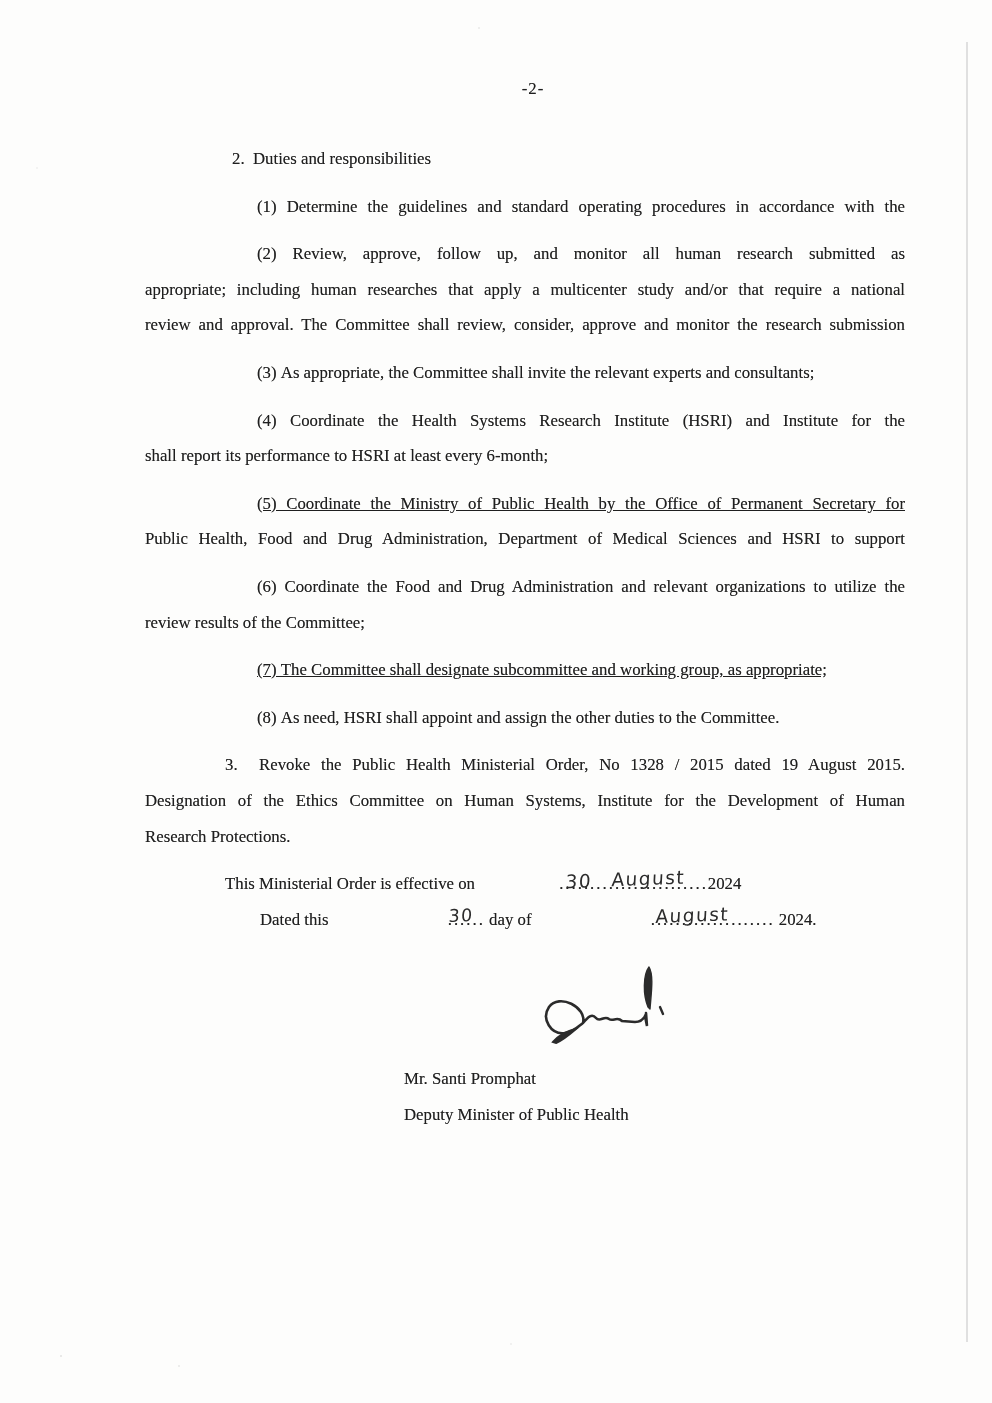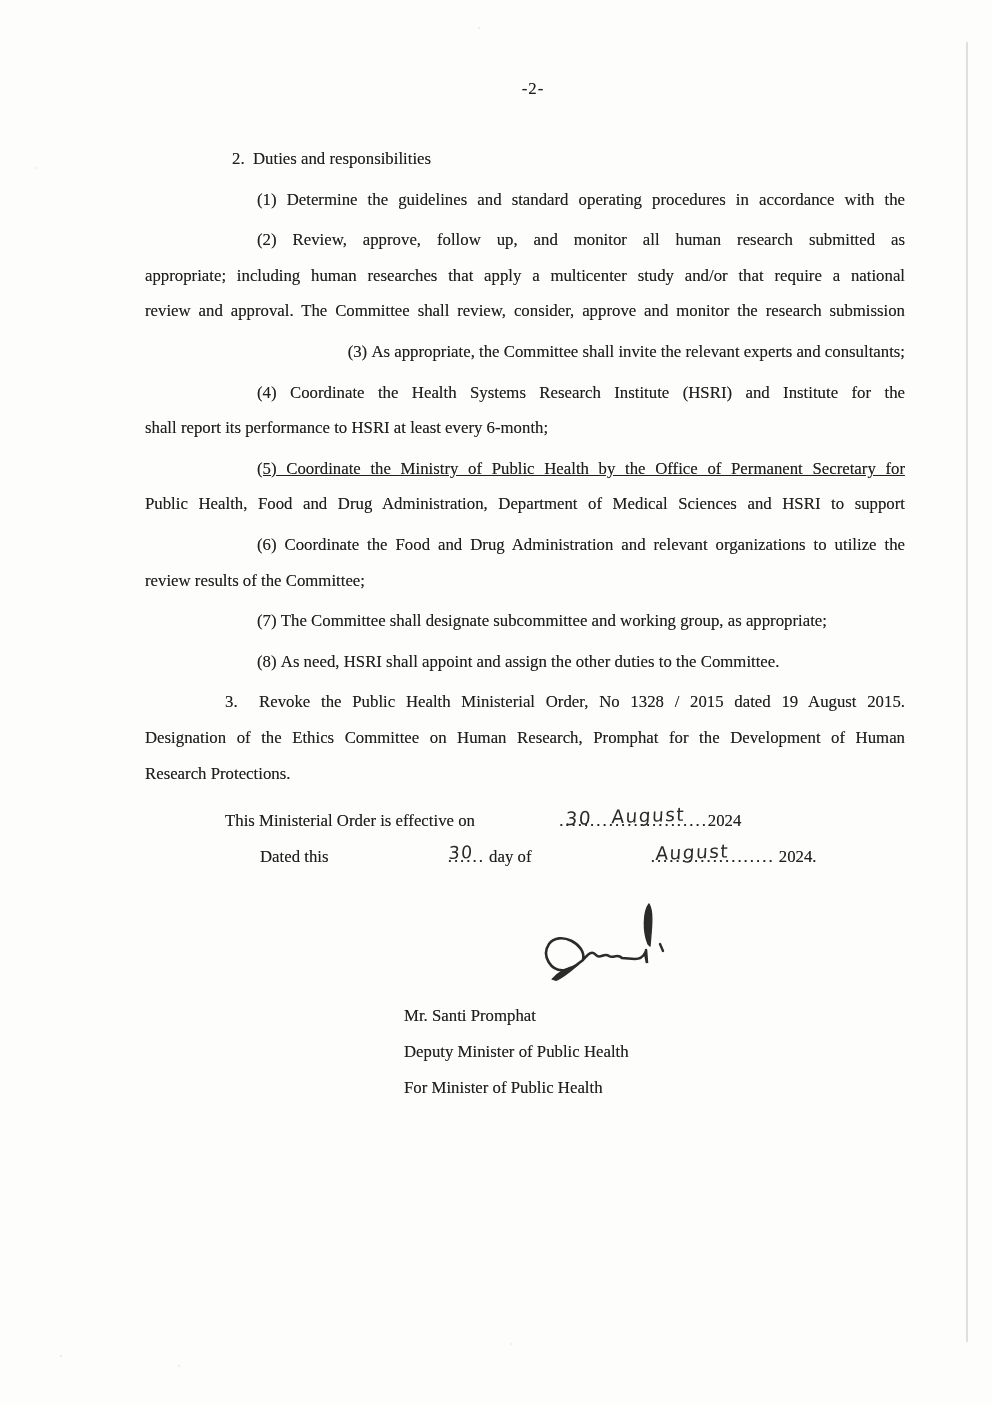--- a/index.html
+++ b/index.html
@@ -28,21 +28,21 @@
     position: relative;
     left: 8px;
     line-height: 20px;
     letter-spacing: 1px;
   }
   .heading {
     margin-top: 42px;
     text-indent: 87px;
     margin-bottom: 0;
   }
-  .para { margin-top: 5px; }
+  .para { margin-top: 12px; }
   .tline { white-space: normal; }
   .tline.just { text-align: justify; text-align-last: justify; }
   .line { position: relative; }
   .eff-line { margin-top: 12px; text-indent: 80px; }
   .dated-line { text-indent: 115px; }
   .leader-wrap { position: relative; display: inline-block; }
   .leader { letter-spacing: 2px; }
   .hw {
     position: absolute;
     font-family: "DejaVu Sans", sans-serif;
@@ -96,61 +96,60 @@
 
     <div class="para">
         <div class="tline just" style="text-indent: 112px;">(1)&nbsp;Determine the guidelines and standard operating procedures in accordance with the</div>
       </div>
     <div class="para">
         <div class="tline just" style="text-indent: 112px;">(2)&nbsp;Review, approve, follow up, and monitor all human research submitted as</div>
         <div class="tline just">appropriate; including human researches that apply a multicenter study and/or that require a national</div>
         <div class="tline just">review and approval. The Committee shall review, consider, approve and monitor the research submission</div>
       </div>
     <div class="para">
-        <div class="tline" style="text-indent: 112px; text-align: right;">(3)&nbsp;As appropriate, the Committee shall invite the relevant experts and consultants;</div>
+        <div class="tline" style="text-indent: 112px;">(3)&nbsp;As appropriate, the Committee shall invite the relevant experts and consultants;</div>
       </div>
     <div class="para">
         <div class="tline just" style="text-indent: 112px;">(4)&nbsp;Coordinate the Health Systems Research Institute (HSRI) and Institute for the</div>
         <div class="tline">shall report its performance to HSRI at least every 6-month;</div>
       </div>
     <div class="para">
         <div class="tline just" style="text-indent: 112px; text-decoration: underline;">(5)&nbsp;Coordinate the Ministry of Public Health by the Office of Permanent Secretary for</div>
         <div class="tline just">Public Health, Food and Drug Administration, Department of Medical Sciences and HSRI to support</div>
       </div>
     <div class="para">
         <div class="tline just" style="text-indent: 112px;">(6)&nbsp;Coordinate the Food and Drug Administration and relevant organizations to utilize the</div>
         <div class="tline">review results of the Committee;</div>
       </div>
     <div class="para">
-        <div class="tline" style="text-indent: 112px;">(7)&nbsp;The Committee shall designate subcommittee and working group, as appropriate;</div>
+        <div class="tline" style="text-indent: 112px; text-decoration: underline;">(7)&nbsp;The Committee shall designate subcommittee and working group, as appropriate;</div>
       </div>
     <div class="para">
         <div class="tline" style="text-indent: 112px;">(8)&nbsp;As need, HSRI shall appoint and assign the other duties to the Committee.</div>
       </div>
     <div class="para">
         <div class="tline just" style="text-indent: 80px;">3.&nbsp; Revoke the Public Health Ministerial Order, No 1328 / 2015 dated 19 August 2015.</div>
-        <div class="tline just">Designation of the Ethics Committee on Human Research, Promphat for the Development of Human</div>
+        <div class="tline just">Designation of the Ethics Committee on Human Systems, Institute for the Development of Human</div>
         <div class="tline">Research Protections.</div>
       </div>
 
     <div class="line eff-line"><span>This Ministerial Order is effective on&nbsp;</span><span class="leader-wrap"><span class="leader">........................</span><span class="hw hw-day-eff">30</span><span class="hw hw-month-eff">August</span></span><span>2024</span></div>
 
     <div class="line dated-line"><span>Dated this&nbsp;</span><span class="leader-wrap"><span class="leader">......</span><span class="hw hw-day-dated">30</span></span><span>&nbsp;day of&nbsp;</span><span class="leader-wrap"><span class="leader">....................</span><span class="hw hw-month-dated">August</span></span><span>&nbsp;2024.</span></div>
 
     <div class="sig-area">
       <svg class="sig-svg" width="150" height="92" viewBox="0 0 150 92" fill="none" xmlns="http://www.w3.org/2000/svg">
         <path d="M54 60 C58 44 30 30 20 44 C12 56 22 72 36 70 C44 69 50 63 54 60
                  C59 54 63 50 67 55 C71 60 75 52 80 56 C84 59 88 53 93 58
                  L106 59 C111 59 114 57 116 53 L118 63 L117 50" stroke="#2b2b2b" stroke-width="2.6" stroke-linecap="round" fill="none"></path>
         <path d="M24 79 C32 70 42 67 47 66 C40 72 32 78 27 80 Z" fill="#2b2b2b" stroke="#2b2b2b" stroke-width="2"></path>
         <path d="M119 44 C114 32 114 12 120 4 C125 12 122 32 121 46 Z" fill="#2b2b2b" stroke="#2b2b2b" stroke-width="1.4" stroke-linejoin="round"></path>
         <path d="M131 44 L134 51" stroke="#2b2b2b" stroke-width="2.4" stroke-linecap="round"></path>
       </svg>
       <div class="sig-line">Mr. Santi Promphat</div>
       <div class="sig-line">Deputy Minister of Public Health</div>
-      <div class="sig-line">For Minister of Public Health</div>
     </div>
 
   </div>
 
   <div class="scan-line-right"></div>
   <div class="speckle"></div>
 </div>
 
 </body></html>

